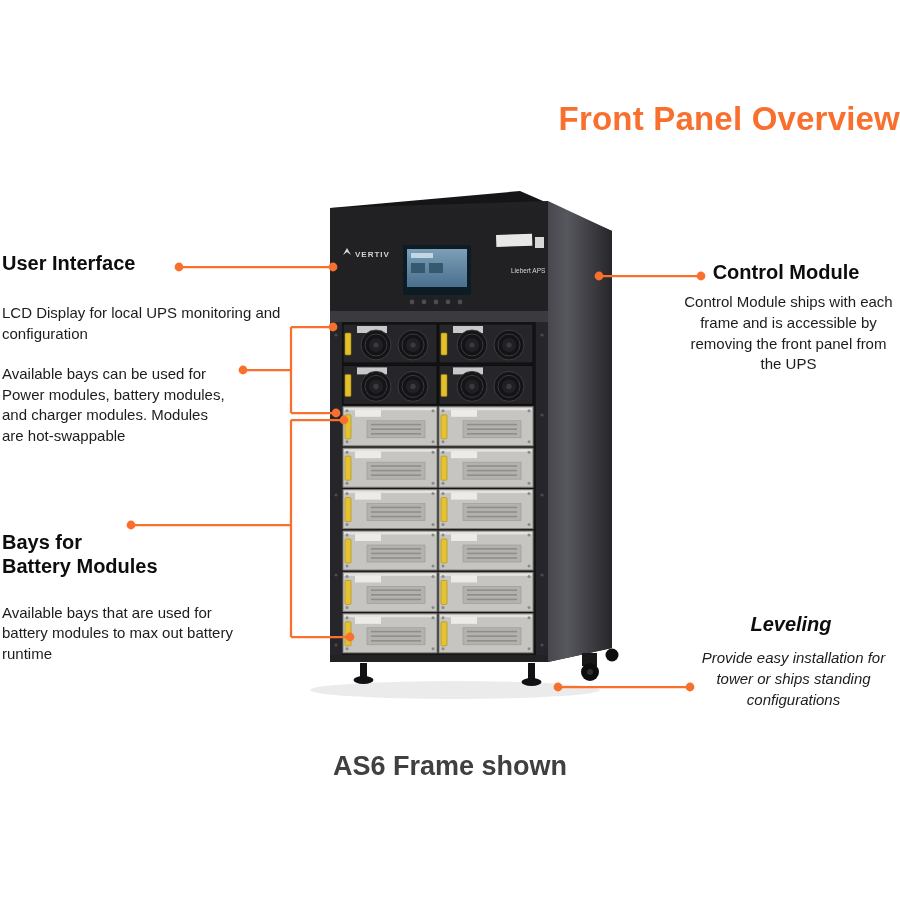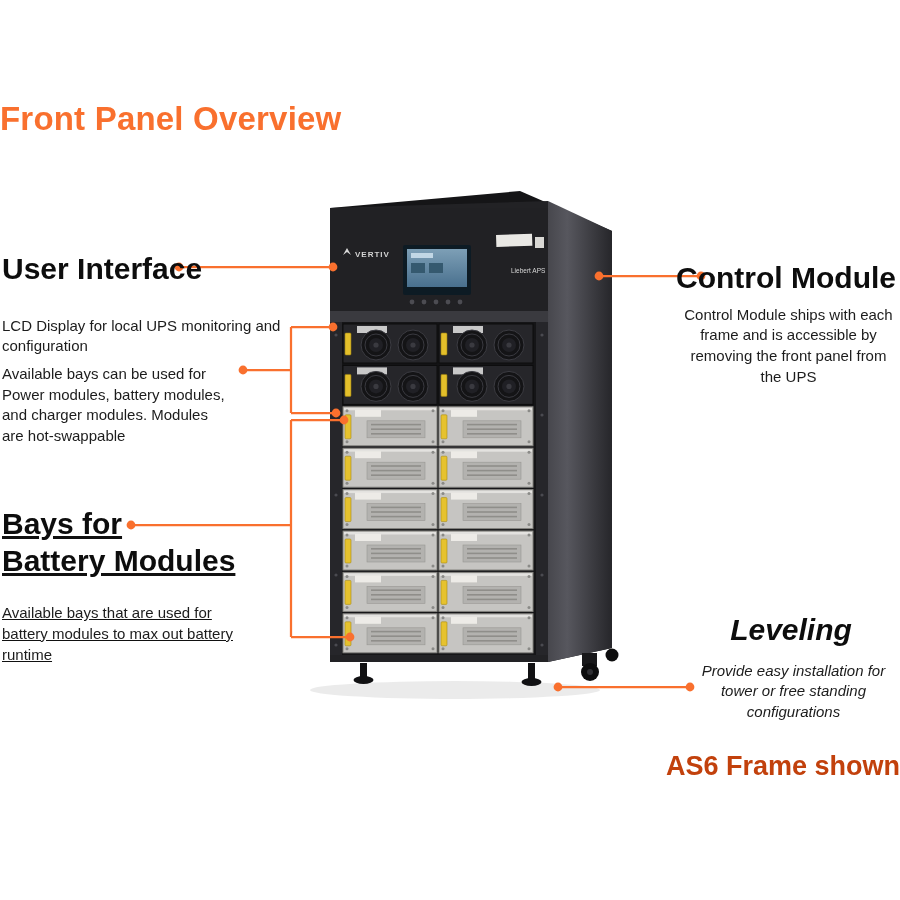--- a/index.html
+++ b/index.html
@@ -2,29 +2,29 @@
 <html style="--accent: #F9702E;"><head>
 <meta charset="utf-8">
 <style>
   html,body{margin:0;padding:0;background:#ffffff;}
   :root{--accent:#F9702E;--ink:#111111;}
   .canvas{
     position:relative;width:900px;height:900px;background:#ffffff;overflow:hidden;
     font-family:"Liberation Sans", sans-serif;color:var(--ink);
   }
   .page-title{
-    position:absolute;top:100px;left:0;width:900px;text-align:left;
+    position:absolute;top:100px;left:0;width:900px;text-align:right;
     font-size:33px;font-weight:bold;color:var(--accent);letter-spacing:.2px;
   }
   .caption{
-    position:absolute;top:751px;left:0;width:900px;text-align:right;
-    font-size:27px;font-weight:bold;color:#c2410c;
+    position:absolute;top:751px;left:0;width:900px;text-align:center;
+    font-size:27px;font-weight:bold;color:#404040;
   }
   .callout{position:absolute;}
-  .callout .h{font-size:30px;font-weight:bold;color:#0d0d0d;line-height:1.22;}
+  .callout .h{font-size:20px;font-weight:bold;color:#0d0d0d;line-height:1.22;}
   .callout .b{font-size:15px;color:#1c1c1c;line-height:1.38;margin-top:8px;}
   .left{left:2px;text-align:left;}
   .right{right:4px;text-align:center;}
   .nogap .b{margin-top:6px;}
   svg{display:block;}
   .overlay{position:absolute;left:0;top:0;pointer-events:none;}
   .device{position:absolute;left:290px;top:185px;}
   .conn{stroke:var(--accent);stroke-width:2.25;fill:none;}
   .dot{fill:var(--accent);}
 </style>
@@ -329,31 +329,31 @@
 
   <div class="callout left" style="top:251px;width:290px;">
     <div class="h">User Interface</div>
     <div class="b" style="width:285px;margin-top:28px;">LCD Display for local UPS monitoring and configuration</div>
   </div>
 
   <div class="callout left" style="top:356px;width:250px;">
     <div class="b" style="width:225px;">Available bays can be used for Power modules, battery modules, and charger modules. Modules are hot-swappable</div>
   </div>
 
-  <div class="callout left nogap" style="top:506px;width:250px;text-decoration:underline;">
+  <div class="callout left nogap" style="top:530px;width:250px;">
     <div class="h">Bays for</div>
     <div class="h">Battery Modules</div>
     <div class="b" style="width:235px;margin-top:24px;">Available bays that are used for battery modules to max out battery runtime</div>
   </div>
 
   <div class="callout right" style="top:260px;width:220px;">
     <div class="h">Control Module</div>
     <div class="b" style="width:215px;margin-left:auto;">Control Module ships with each frame and is accessible by removing the front panel from the UPS</div>
   </div>
 
   <div class="callout right nogap" style="top:612px;width:210px;font-style:italic;">
     <div class="h">Leveling</div>
-    <div class="b" style="width:205px;margin-left:auto;margin-top:12px;">Provide easy installation for tower or free standing configurations</div>
+    <div class="b" style="width:205px;margin-left:auto;margin-top:12px;">Provide easy installation for tower or ships standing configurations</div>
   </div>
 
   <div class="caption">AS6 Frame shown</div>
 
 </div>
 
 </body></html>

